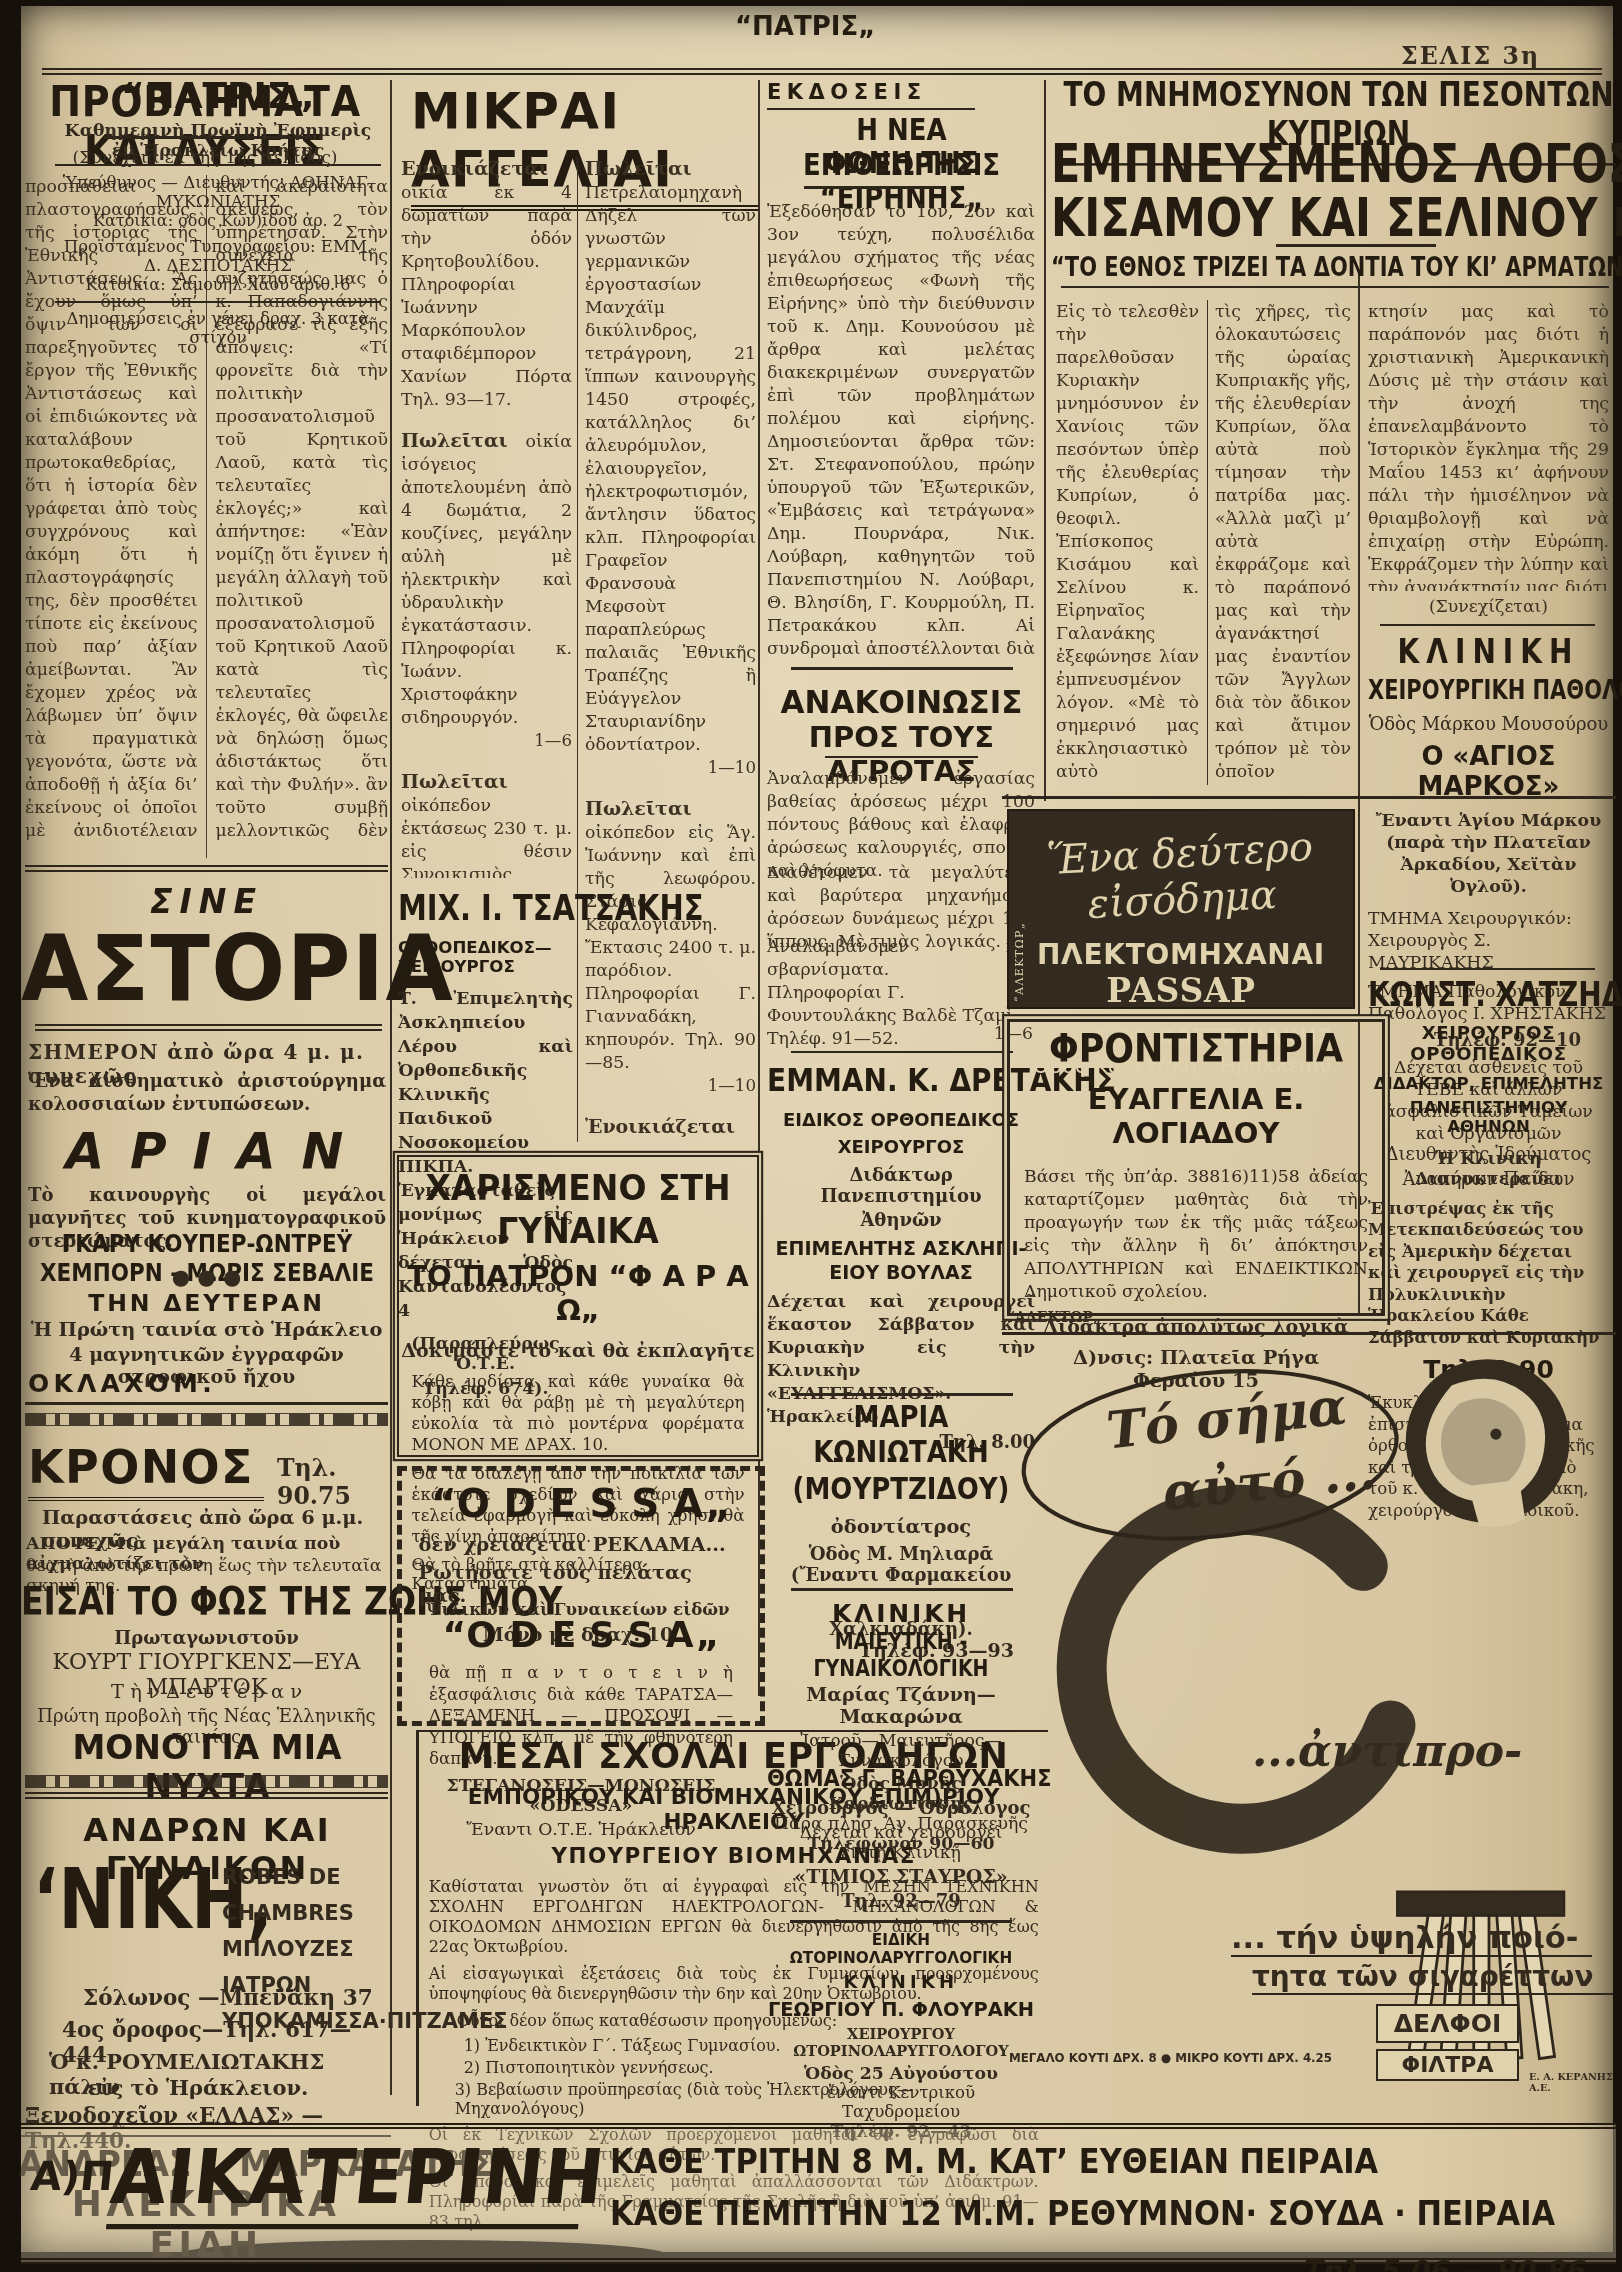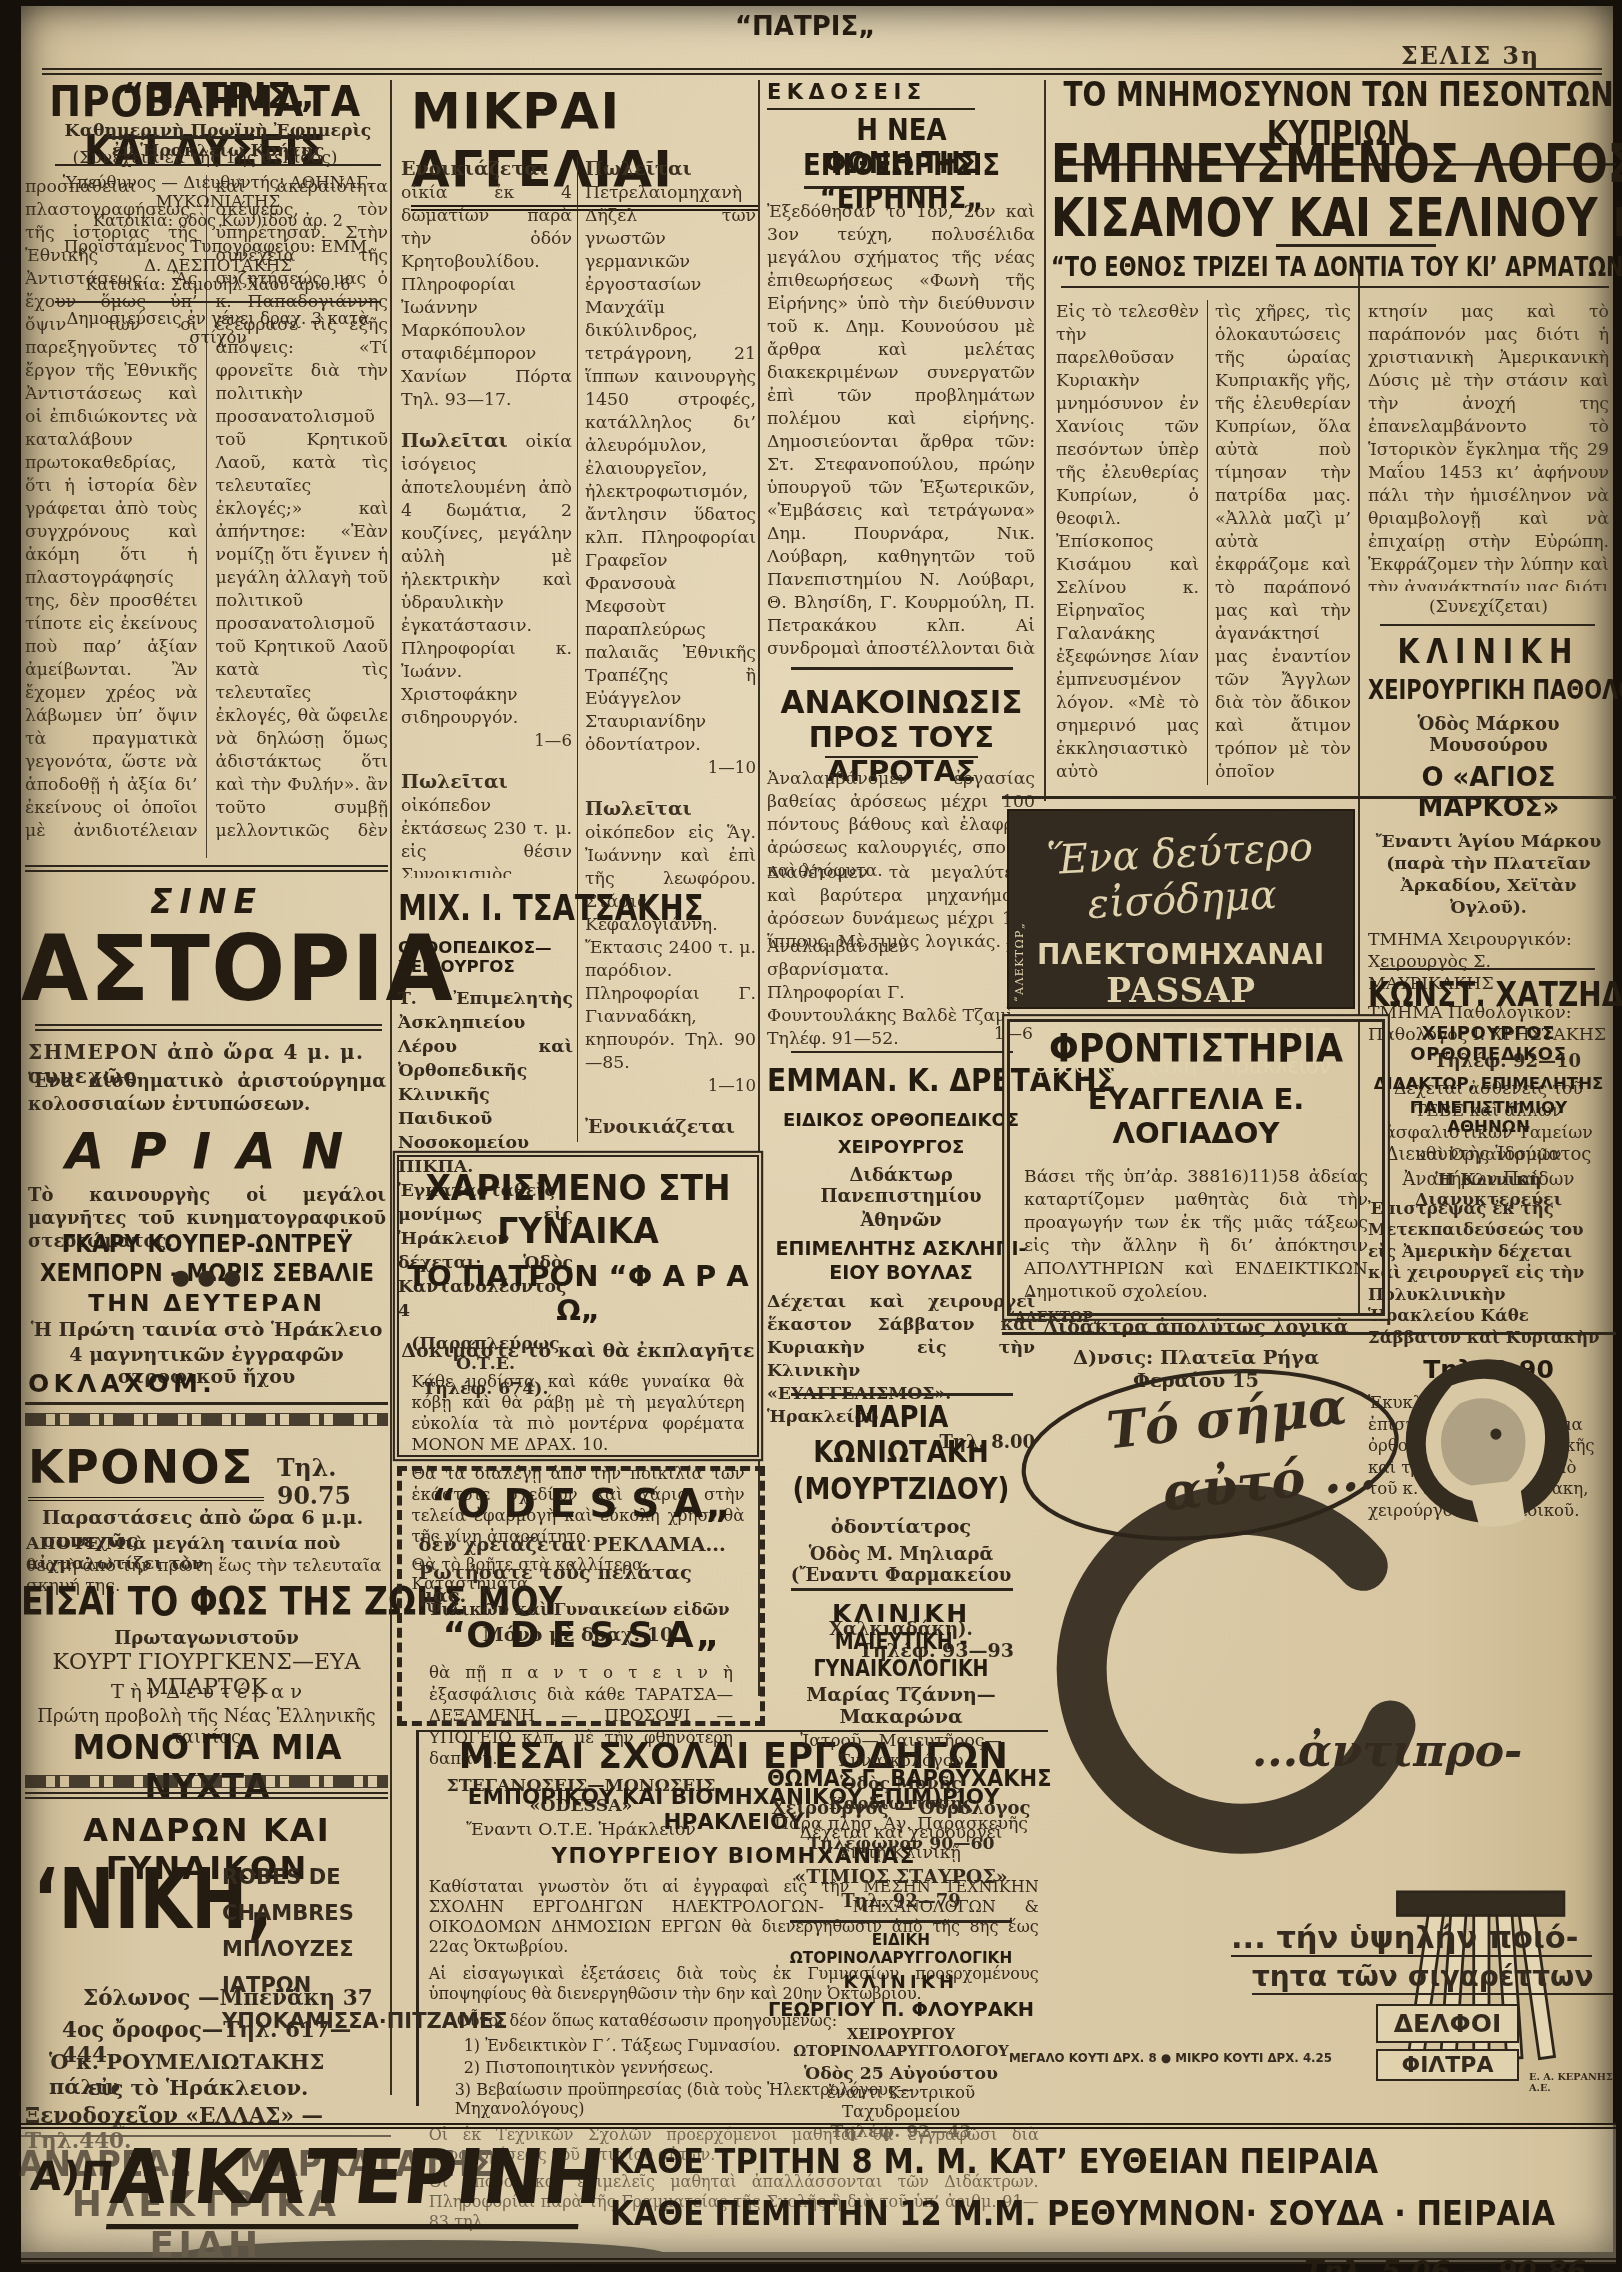--- a/index.html
+++ b/index.html
@@ -253,21 +253,21 @@
   <div class="abs j bodytxt" style="left:1056px;top:300px;width:143px;height:485px;overflow:hidden;">Εἰς τὸ τελεσθὲν τὴν παρελθοῦσαν Κυριακὴν μνημόσυνον ἐν Χανίοις τῶν πεσόντων ὑπὲρ τῆς ἐλευθερίας Κυπρίων, ὁ θεοφιλ. Ἐπίσκοπος Κισάμου καὶ Σελίνου κ. Εἰρηναῖος Γαλανάκης ἐξεφώνησε λίαν ἐμπνευσμένον λόγον. «Μὲ τὸ σημερινό μας ἐκκλησιαστικὸ αὐτὸ μνημόσυνο — ἀγαπητοὶ Συμπολῖται — ἐκπληρώνουμε ἕνα ἱερὸ χρέος πρὸς τοὺς ἔνδοξους νεκροὺς τοῦ Κυπριακοῦ ἀγῶνος καὶ συμμεριζόμεθα τὸ πένθος τῶν ἀδελφῶν μας. Μέσα στὴ γενικὴ ἐγκατάλειψι καὶ τὴν προδοσία τοῦ Κυπριακοῦ ζητήματος, μίαν ἐνατένισιν ὅλων ἐκείνων τῶν τιμίων τρόπων μὲ τὸν ὁποῖον ἐξακολουθεῖ ὁ ἑλληνισμὸς νὰ πολεμᾷ ζητήματα καὶ ἀρχὰς πάντων διὰ τὸ ἐγκλιματικὸν καὶ ἐπαίσχυντον σχέδιον Μάκ—Μίλλαν ἀπὸ τητὰ τὴν διχοτόμησιν — καὶ τὸ Τουρκοποίησις τῆς Κύπρου.</div>
   <div class="vrule" style="left:1207px;top:300px;height:485px;width:1.4px;"></div>
   <div class="abs j bodytxt" style="left:1215px;top:300px;width:136px;height:485px;overflow:hidden;">τὶς χῆρες, τὶς ὁλοκαυτώσεις τῆς ὡραίας Κυπριακῆς γῆς, τῆς ἐλευθερίαν Κυπρίων, ὅλα αὐτὰ ποὺ τίμησαν τὴν πατρίδα μας. «Ἀλλὰ μαζὶ μ’ αὐτὰ ἐκφράζομε καὶ τὸ παράπονό μας καὶ τὴν ἀγανάκτησί μας ἐναντίον τῶν Ἄγγλων διὰ τὸν ἄδικον καὶ ἄτιμον τρόπον μὲ τὸν ὁποῖον κρατοῦν ὑπόδουλη τὴν μαρτυρικὴ Μεγαλόνησο. Τὸ Ἔθνος τρίζει τὰ δόντια του κι’ ἁρματώνει τὴν ψυχήν του ἐναντίον ἐκείνων ποὺ ἐμπαίζουν τὶς συνειδήσεις τῶν λαῶν. Ἐκφράζομεν τὴν ἀγανά-</div>
   <div class="abs j bodytxt" style="left:1368px;top:300px;width:241px;height:291px;overflow:hidden;">κτησίν μας καὶ τὸ παράπονόν μας διότι ἡ χριστιανικὴ Ἀμερικανικὴ Δύσις μὲ τὴν στάσιν καὶ τὴν ἀνοχή της ἐπανελαμβάνοντο τὸ Ἱστορικὸν ἔγκλημα τῆς 29 Μαΐου 1453 κι’ ἀφήνουν πάλι τὴν ἡμισέληνον νὰ θριαμβολογῇ καὶ νὰ ἐπιχαίρῃ στὴν Εὐρώπη. Ἐκφράζομεν τὴν λύπην καὶ τὴν ἀγανάκτησίν μας διότι ὁ καλούμενος «Ἐλεύθερος πολιτισμένος κόσμος» δὲν ἀκούει εἰς τὶς συνειδήσεις τοῦ κόσμου τὰ ἰδανικὰ τοῦ δικαίου, καὶ τῆς ἐλευθερίας γιὰ τὰ ὁποῖα τάχα πολεμᾶ καὶ μάχεται.</div>
   <div class="abs c bodytxt" style="left:1368px;top:595px;width:241px;">(Συνεχίζεται)</div>
   <div class="rule" style="left:1380px;top:624px;width:215px;height:2.1px;"></div>
 
   <div class="abs c" style="left:1368px;top:635px;width:241px;">
     <div class="head-big" style="font-size:28px;letter-spacing:7px;transform:scaleY(1.2);">ΚΛΙΝΙΚΗ</div>
     <div class="head-big" style="font-size:21px;margin-top:9.7px;transform:scaleY(1.25);white-space:nowrap;">ΧΕΙΡΟΥΡΓΙΚΗ ΠΑΘΟΛΟΓΙΚΗ</div>
-    <div style="font-size:18px;font-weight:bold;margin-top:11px;">Ὁδὸς  Μάρκου  Μουσούρου</div>
+    <div style="font-size:18px;font-weight:normal;margin-top:11px;">Ὁδὸς  Μάρκου  Μουσούρου</div>
     <div class="head-big" style="font-size:26px;margin-top:7px;">Ο «ΑΓΙΟΣ ΜΑΡΚΟΣ»</div>
     <div class="j" style="font-size:17.3px;line-height:22px;font-weight:bold;margin-top:8.3px;text-align:center;">Ἔναντι Ἁγίου Μάρκου (παρὰ τὴν Πλατεῖαν Ἀρκαδίου, Χεϊτὰν Ὀγλοῦ).</div>
     <div class="j" style="font-size:17.3px;line-height:22px;margin-top:9.7px;text-align:left;">ΤΜΗΜΑ Χειρουργικόν: Χειρουργὸς Σ. ΜΑΥΡΙΚΑΚΗΣ</div>
     <div class="j" style="font-size:17.3px;line-height:22px;margin-top:7px;text-align:left;">ΤΜΗΜΑ Παθολογικόν: Παθολόγος Ι. ΧΡΗΣΤΑΚΗΣ</div>
     <div style="font-size:18px;font-weight:bold;margin-top:5.5px;text-align:right;padding-right:28px;">Τηλέφ. 92—10</div>
     <div class="j" style="font-size:17.3px;line-height:22px;margin-top:5.5px;text-align:center;">Δέχεται ἀσθενεῖς τοῦ ΤΕΒΕ καὶ ἄλλων ἀσφαλιστικῶν Ταμείων καὶ  Ὀργανισμῶν</div>
     <div style="font-size:17.3px;font-weight:bold;margin-top:4.2px;">Ἡ Κλινικὴ Διανυκτερεύει</div>
   </div>
   <div class="rule" style="left:1380px;top:968px;width:215px;height:2.1px;"></div>
 

